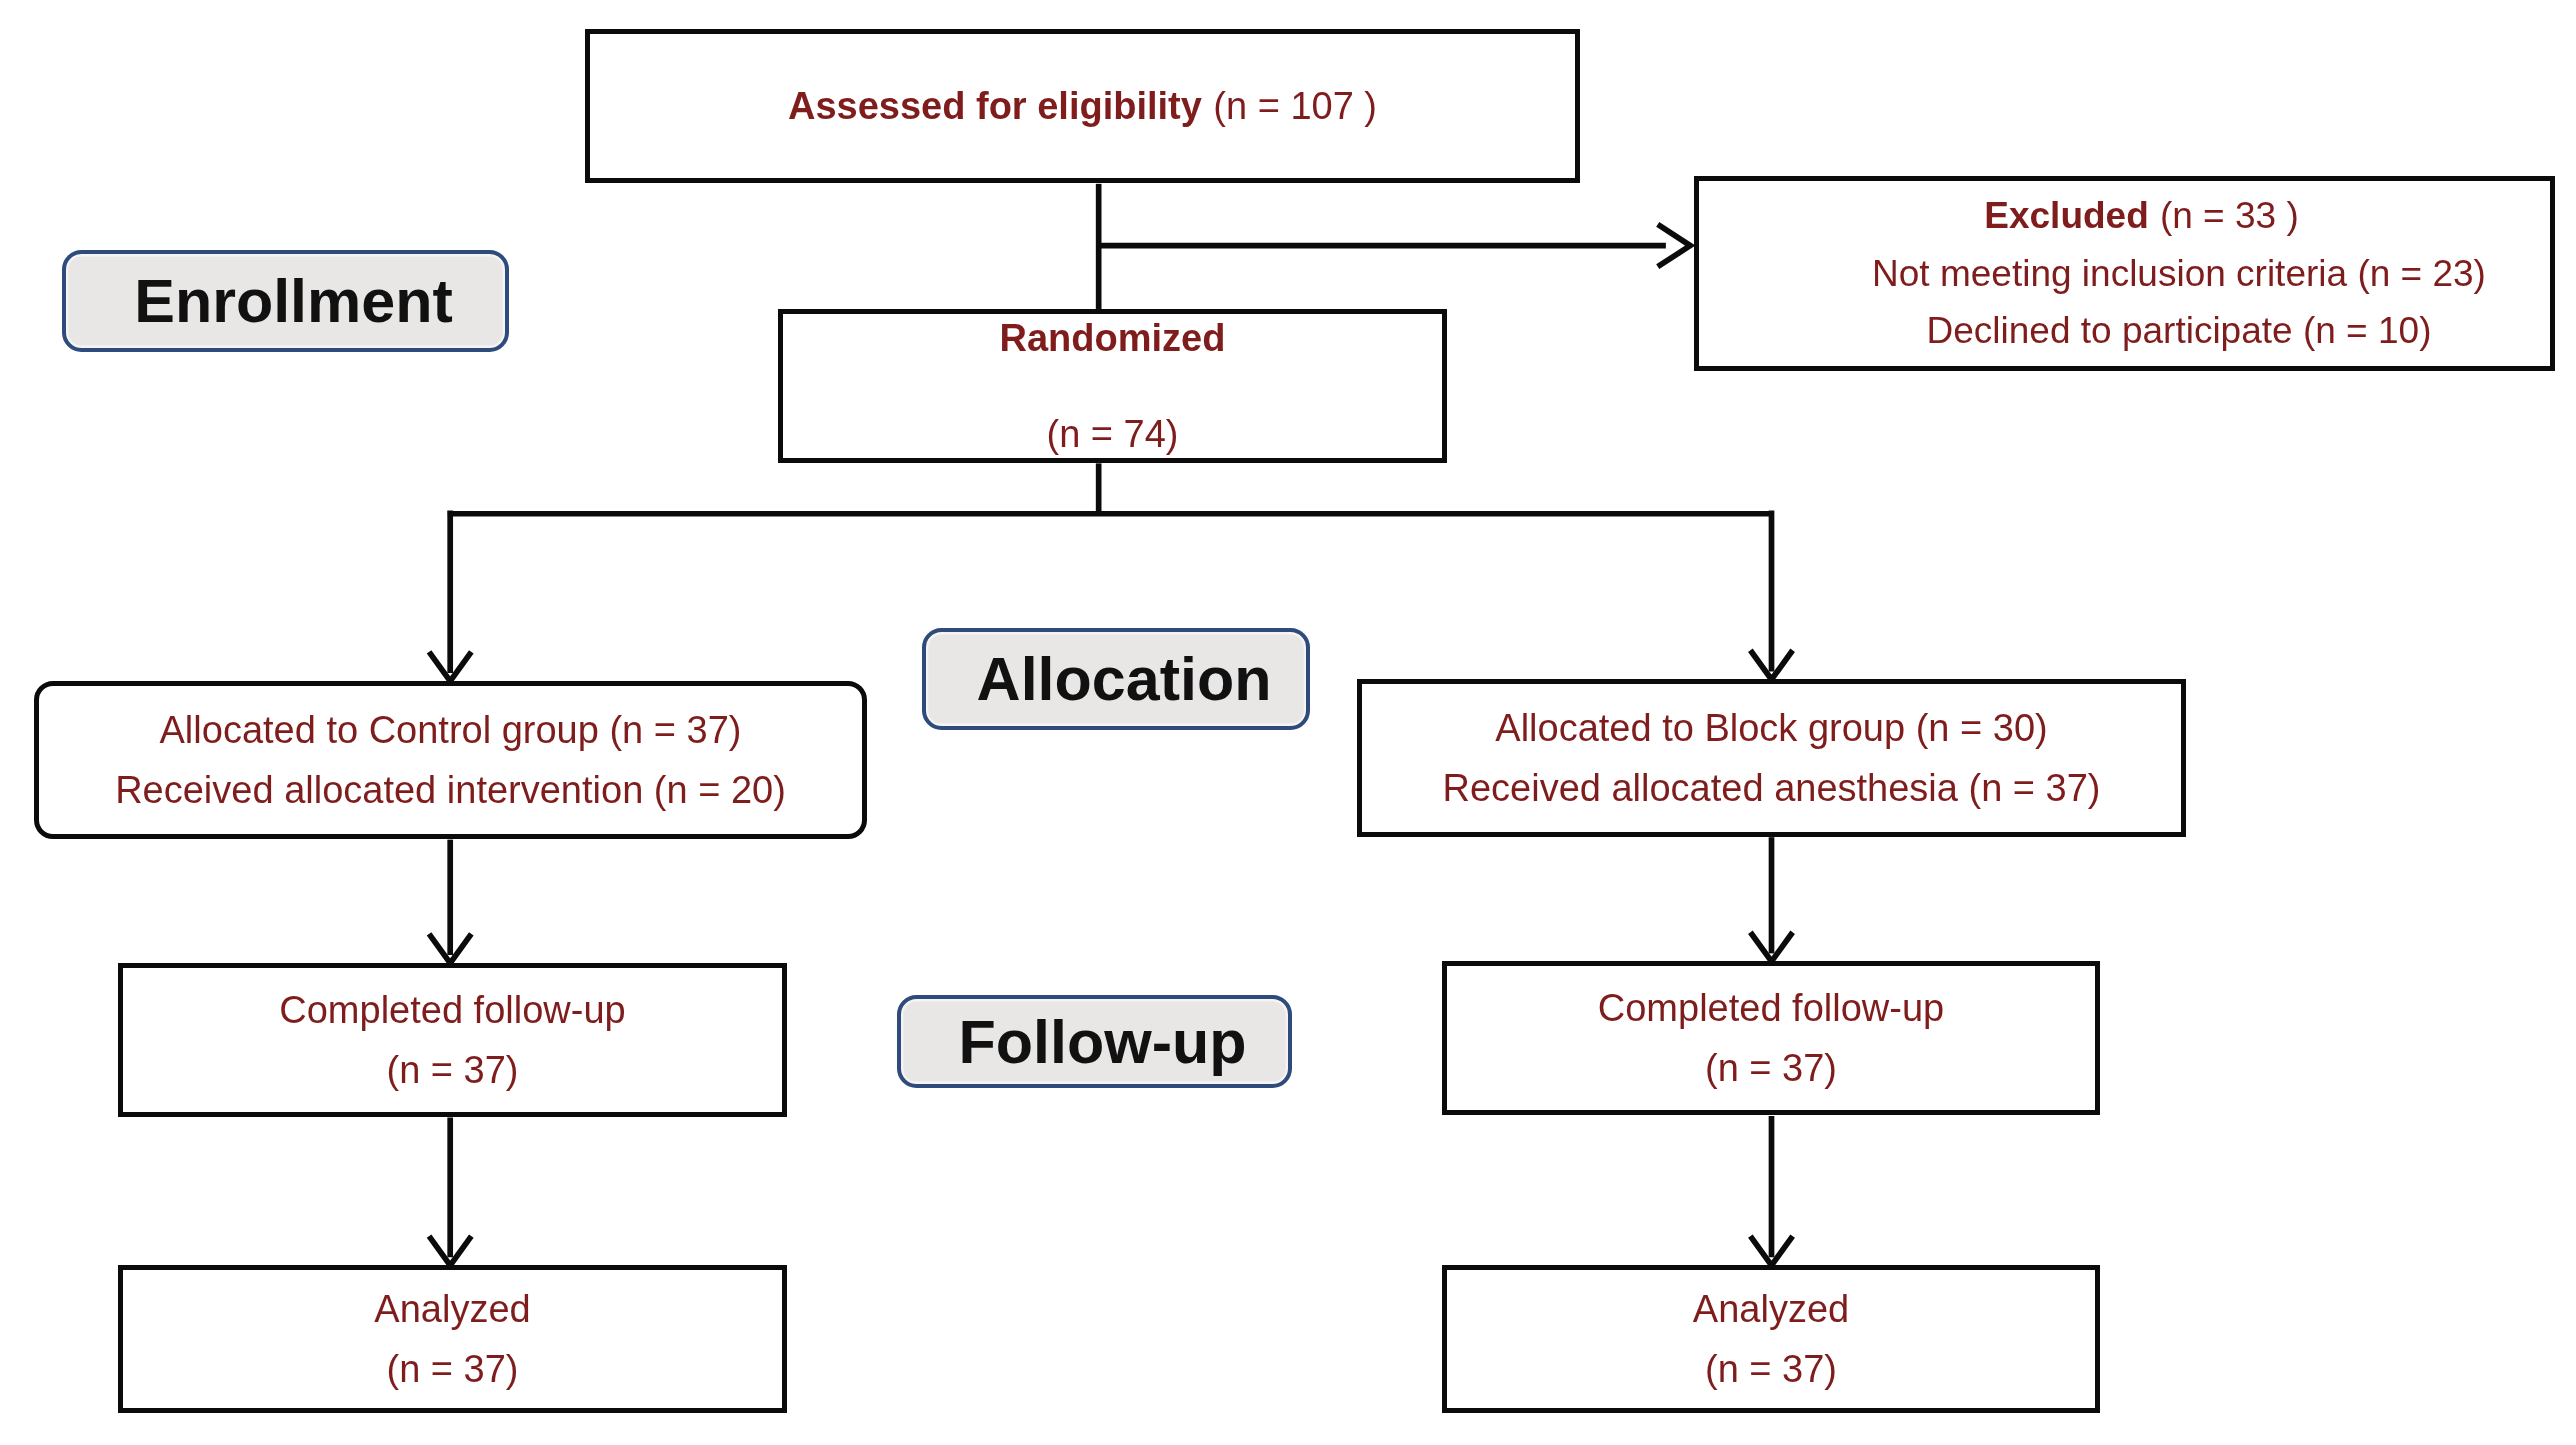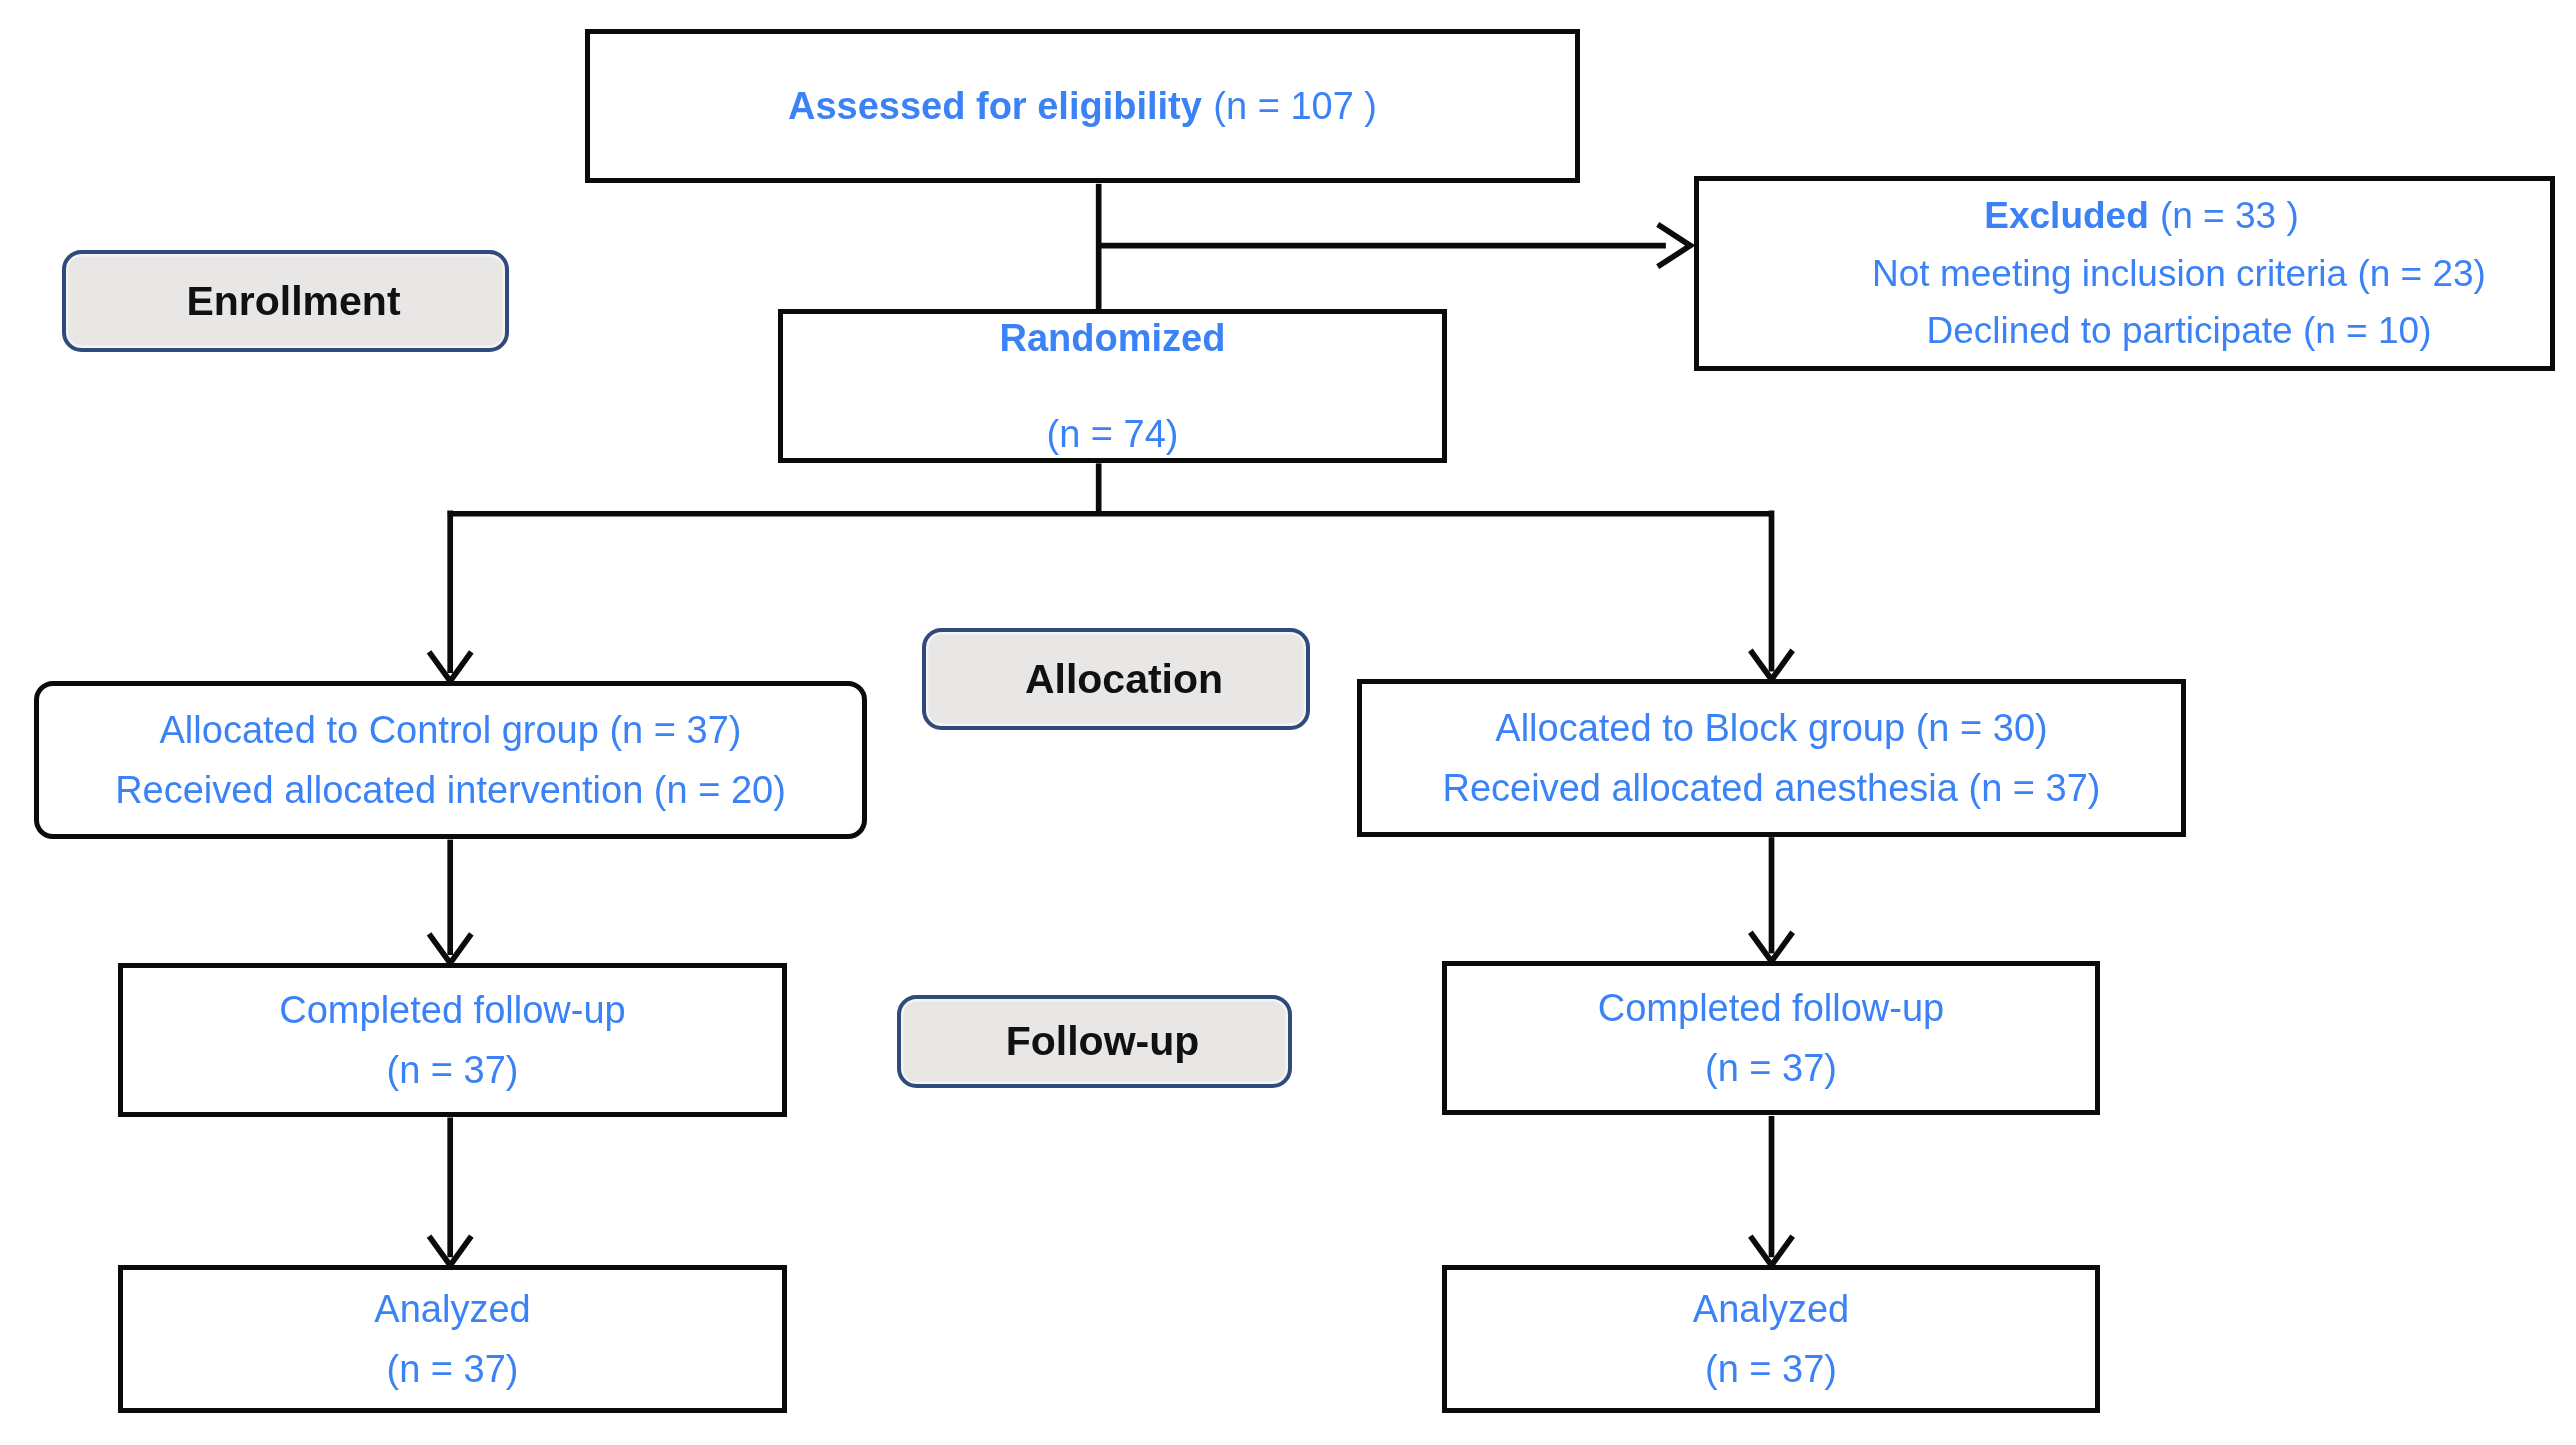--- a/index.html
+++ b/index.html
@@ -21,21 +21,21 @@
     position: absolute;
     left: 0; top: 0;
     width: 2576px;
     height: 1446px;
   }
   .box {
     position: absolute;
     box-sizing: border-box;
     background: #ffffff;
     border: 5.7px solid #0b0b0b;
-    color: #3b82f6;
+    color: #7f1d1d;
     font-size: 38px;
     display: flex;
     flex-direction: column;
     justify-content: center;
     align-items: center;
     text-align: center;
     line-height: 1.58;
   }
   .box .line { white-space: nowrap; }
   .box .bold { font-weight: bold; }
@@ -48,21 +48,21 @@
   }
   .box.left-align .indented { padding-left: 75px; }
   .stage {
     position: absolute;
     box-sizing: border-box;
     background: #e9e7e6;
     border: 4.9px solid #2e4b7b;
     border-radius: 19.5px;
     box-shadow: inset 0 0 0 2.4px rgba(255,255,255,0.55);
     color: #111111;
-    font-size: 41px;
+    font-size: 61px;
     font-weight: bold;
     display: flex;
     justify-content: center;
     align-items: center;
     white-space: nowrap;
     padding-left: 16px;
   }
   .connector {
     stroke: #0b0b0b;
     stroke-width: 7;

